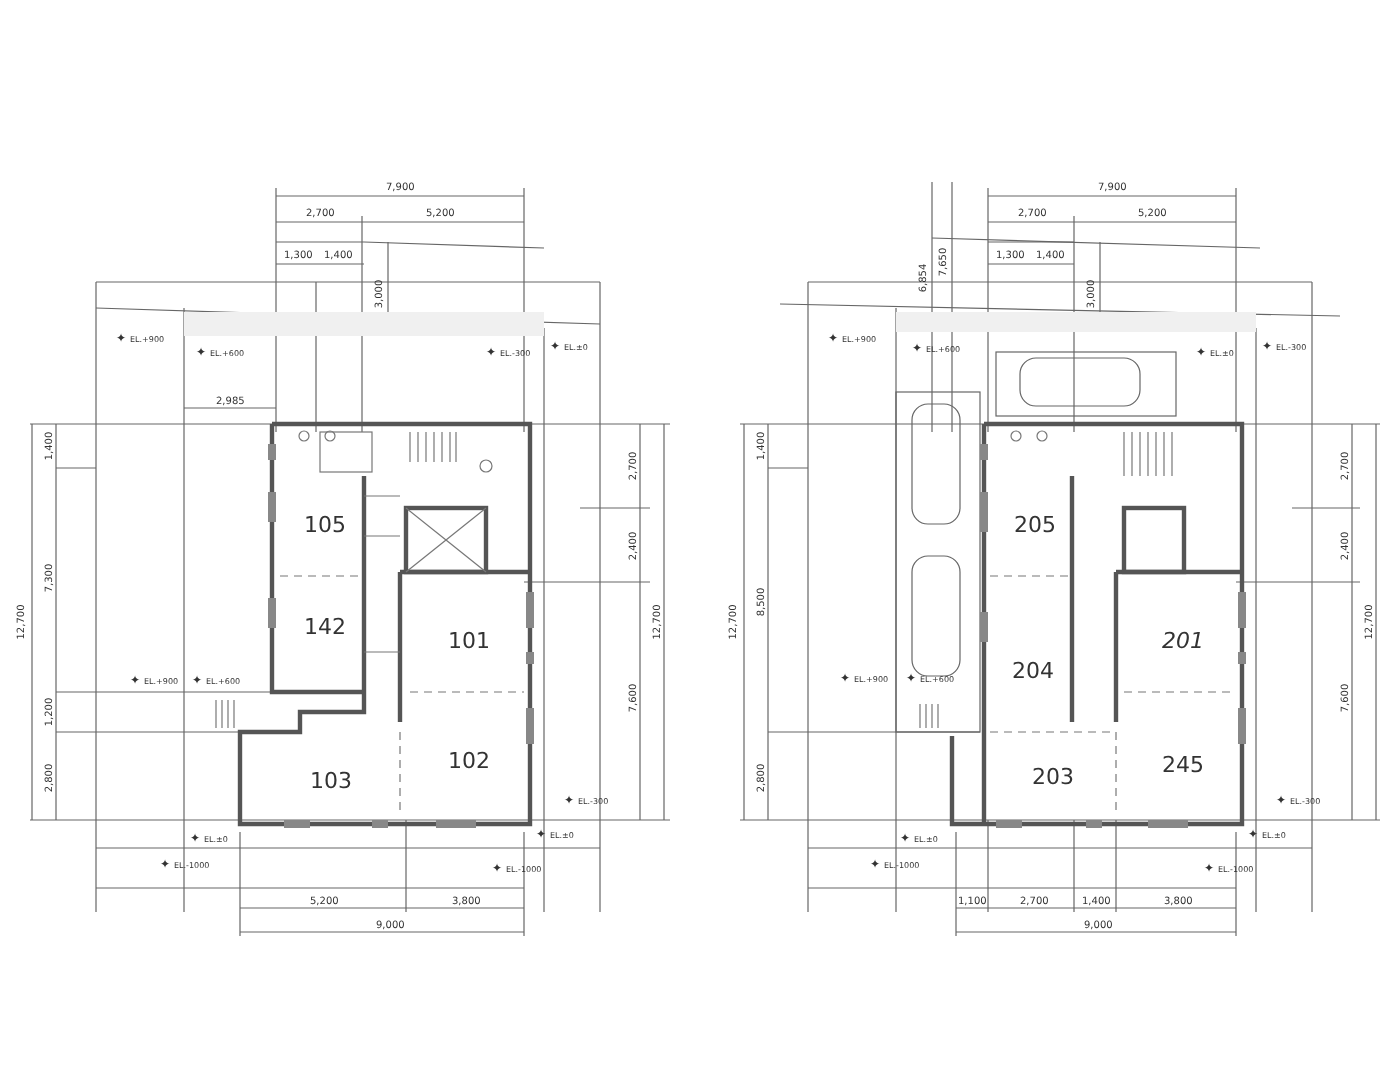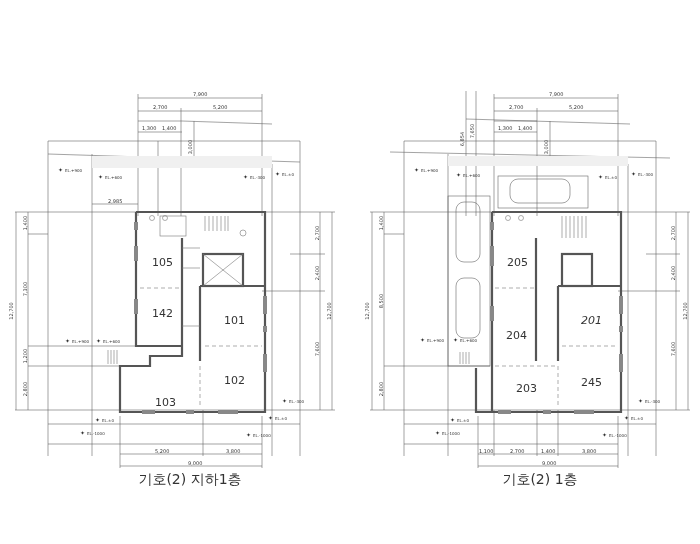--- a/index.html
+++ b/index.html
@@ -133,21 +133,21 @@
   <div class="vdim" style="left:310px;top:330px;">7,600</div>
   <div class="vdim" style="left:320px;top:292px;">12,700</div>
 
   <div class="dim" style="left:155px;top:432px;">5,200</div>
   <div class="dim" style="left:226px;top:432px;">3,800</div>
   <div class="dim" style="left:188px;top:444px;">9,000</div>
 
   <div class="room" style="left:152px;top:240px;">105</div>
   <div class="room" style="left:152px;top:291px;">142</div>
   <div class="room" style="left:224px;top:298px;">101</div>
-  <div class="room" style="left:155px;top:368px;margin-top:12px;">103</div>
+  <div class="room" style="left:155px;top:368px;">103</div>
   <div class="room" style="left:224px;top:358px;">102</div>
 
   <div class="el" style="left:58px;top:150px;">EL.+900</div>
   <div class="el" style="left:98px;top:157px;">EL.+600</div>
   <div class="el" style="left:243px;top:157px;">EL.-300</div>
   <div class="el" style="left:275px;top:154px;">EL.±0</div>
   <div class="el" style="left:65px;top:321px;">EL.+900</div>
   <div class="el" style="left:96px;top:321px;">EL.+600</div>
   <div class="el" style="left:282px;top:381px;">EL.-300</div>
   <div class="el" style="left:95px;top:400px;">EL.±0</div>
@@ -279,17 +279,15 @@
   <div class="el" style="left:70px;top:320px;">EL.+900</div>
   <div class="el" style="left:103px;top:320px;">EL.+600</div>
   <div class="el" style="left:288px;top:381px;">EL.-300</div>
   <div class="el" style="left:100px;top:400px;">EL.±0</div>
   <div class="el" style="left:274px;top:398px;">EL.±0</div>
   <div class="el" style="left:85px;top:413px;">EL.-1000</div>
   <div class="el" style="left:252px;top:415px;">EL.-1000</div>
 </div>
 
 <div class="caption" style="left:40px;">
-  <div>기호(2) 지하1층</div>
 </div>
 <div class="caption" style="left:390px;">
-  <div>기호(2) 1층</div>
 </div>
 
 </body></html>

